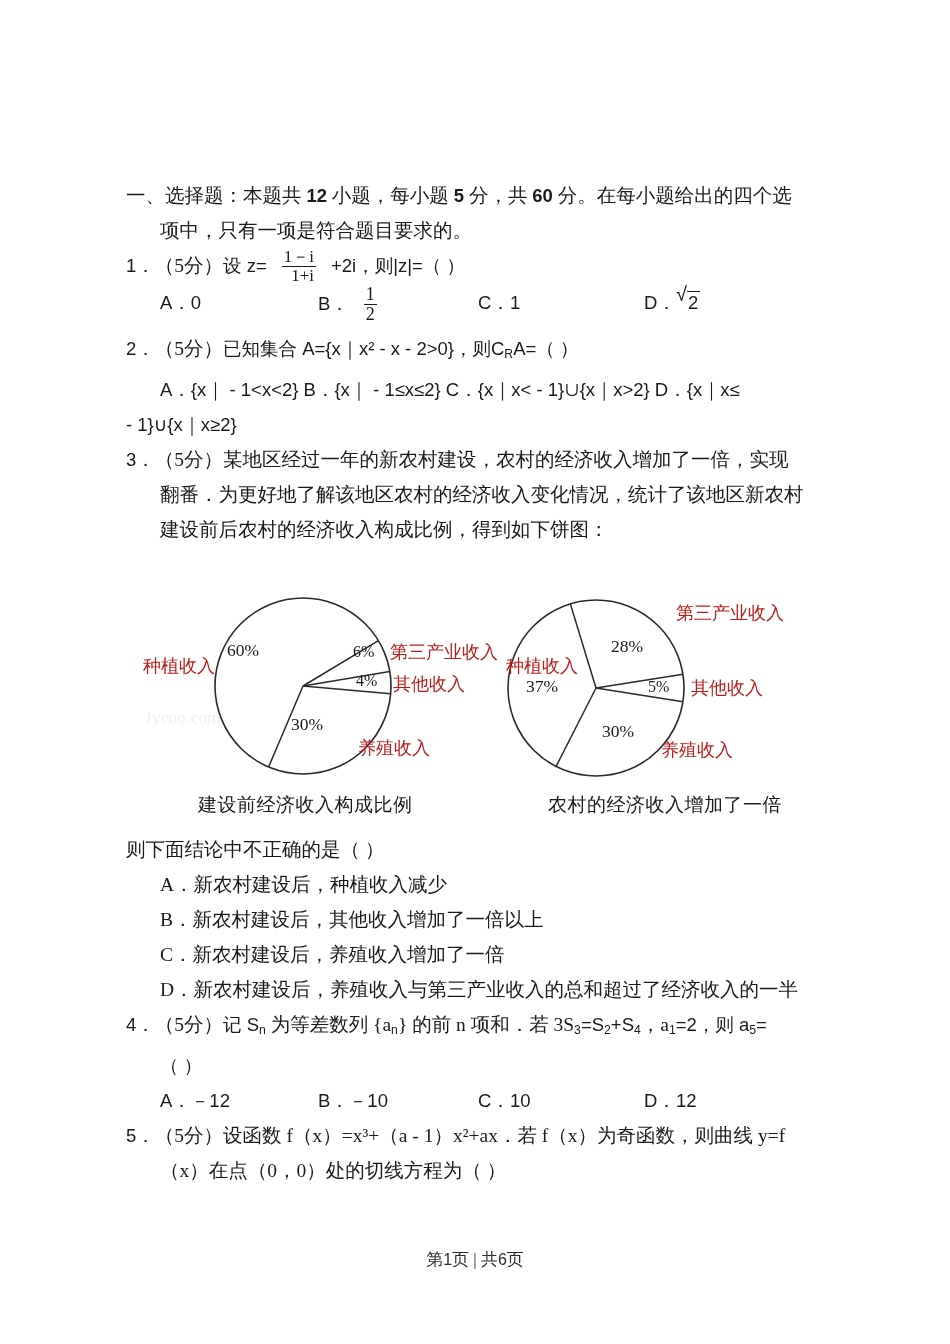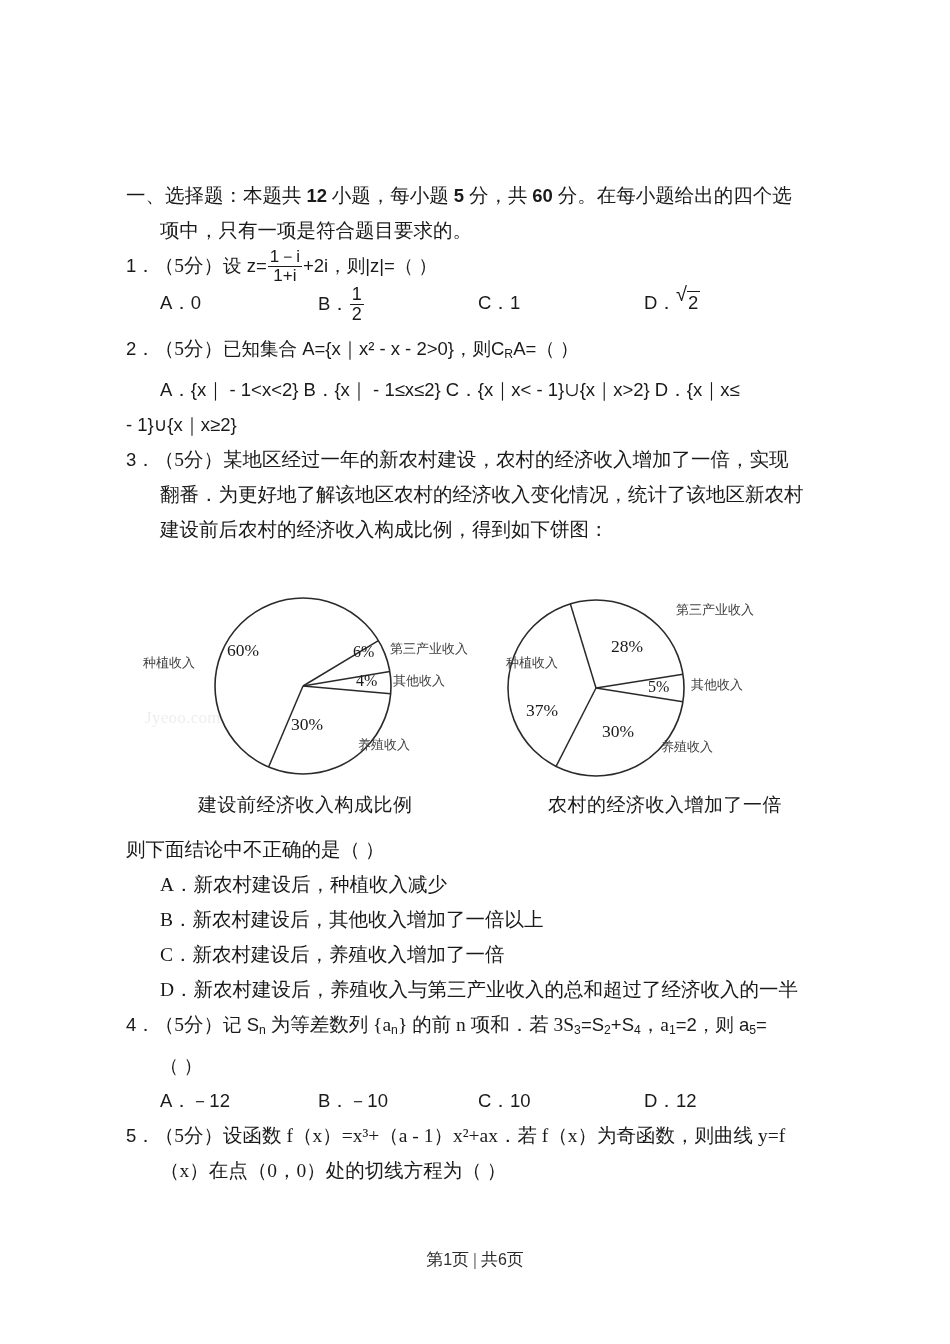--- a/index.html
+++ b/index.html
@@ -86,25 +86,25 @@
   }
   .opts .o.a { left: 34px; }
   .opts .o.b { left: 192px; }
   .opts .o.c { left: 352px; }
   .opts .o.d { left: 518px; }
 
   
   .frac {
     display: inline-block;
     vertical-align: -0.52em;
-    text-align: center;
-    font-family: Liberation Sans, sans-serif;
+    text-align: right;
+    font-family: Liberation Serif, serif;
     font-size: 17px;
     line-height: 1.06;
-    margin: 0 1px;
+    margin: 0 15px;
   }
   .frac .num { display: block; padding: 0 2px; }
   .frac .den {
     display: block;
     border-top: 1.3px solid #1a1a1a;
     padding: 0 2px;
   }
   .frac.tall { vertical-align: -0.55em; font-size: 18px; }
 
   
@@ -144,23 +144,23 @@
     top: 196px;
     font-size: 19px;
     white-space: nowrap;
     letter-spacing: 0.5px;
   }
   .caption.one { left: 55px; }
   .caption.two { left: 405px; }
 
   .pielabel {
     position: absolute;
-    font-size: 13px;
-    white-space: nowrap;
-    color: #404040;
+    font-size: 18px;
+    white-space: nowrap;
+    color: #b91c1c;
   }
   .pct {
     position: absolute;
     font-family: "Liberation Serif", serif;
     font-size: 17.5px;
     white-space: nowrap;
     color: #1a1a1a;
   }
   .watermark {
     position: absolute;
@@ -258,21 +258,21 @@
         <line x1="90" y1="92" x2="64.3" y2="7.8" stroke="#2a2a2a" stroke-width="1.5"></line>
 
         <line x1="90" y1="92" x2="176.9" y2="78.2" stroke="#2a2a2a" stroke-width="1.5"></line>
 
         <line x1="90" y1="92" x2="176.9" y2="105.8" stroke="#2a2a2a" stroke-width="1.5"></line>
 
         <line x1="90" y1="92" x2="50.1" y2="170.4" stroke="#2a2a2a" stroke-width="1.5"></line>
       </svg>
 
       <div class="pct" style="left:105px; top:40px;">28%</div>
-      <div class="pct" style="left:20px;  top:80px;margin-top:24px;">37%</div>
+      <div class="pct" style="left:20px;  top:80px;">37%</div>
       <div class="pct" style="left:142px; top:82px; font-size:16px;">5%</div>
       <div class="pct" style="left:96px;  top:125px;">30%</div>
 
       <div class="pielabel" style="left:170px; top:5px;">第三产业收入</div>
       <div class="pielabel" style="left:0px;   top:58px;">种植收入</div>
       <div class="pielabel" style="left:185px; top:80px;">其他收入</div>
       <div class="pielabel" style="left:155px; top:142px;">养殖收入</div>
 
       <div class="caption two" style="left:42px;">农村的经济收入增加了一倍</div>
     </div>

